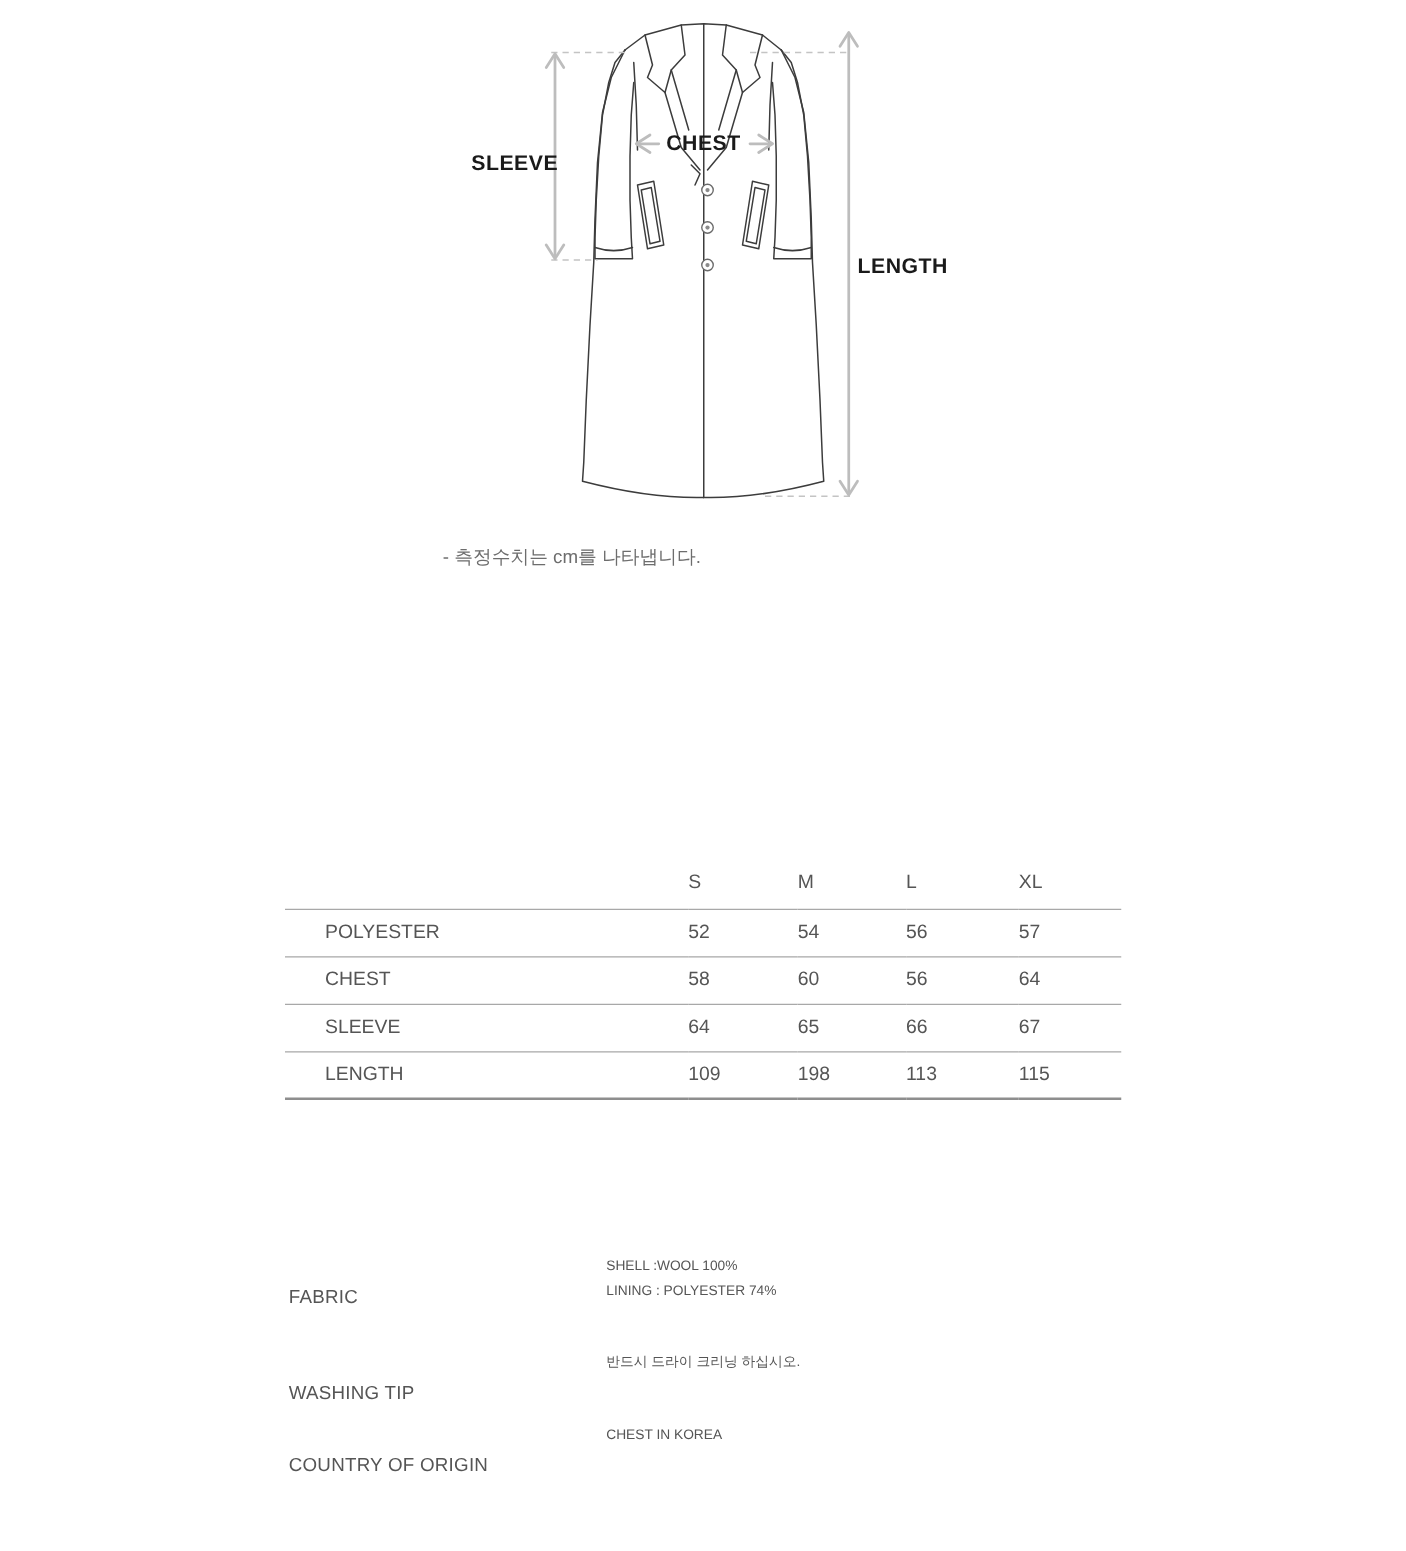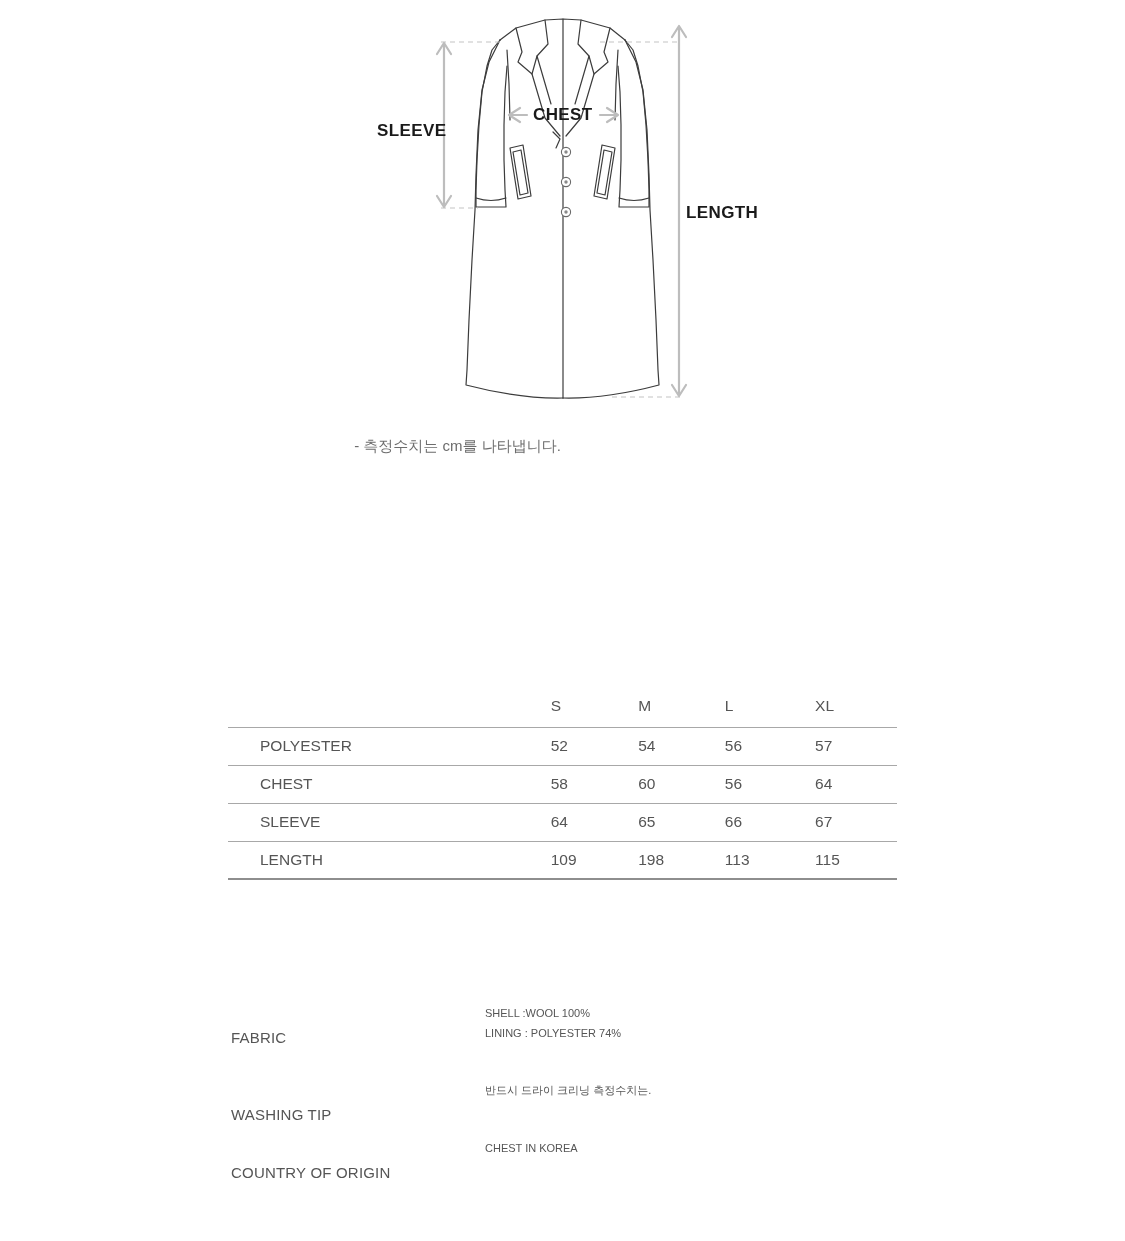--- a/index.html
+++ b/index.html
@@ -268,21 +268,21 @@
     <div class="spec-term">FABRIC</div>
     <div class="spec-desc">
       <span>SHELL :WOOL 100%</span>
       <span>LINING : POLYESTER 74%</span>
     </div>
   </div>
 
   <div class="spec-row" id="spec-row-washing">
     <div class="spec-term">WASHING TIP</div>
     <div class="spec-desc">
-      <span>반드시 드라이 크리닝 측정수치는.</span>
+      <span>반드시 드라이 크리닝 하십시오.</span>
     </div>
   </div>
 
   <div class="spec-row" id="spec-row-origin">
     <div class="spec-term">COUNTRY OF ORIGIN</div>
     <div class="spec-desc">
       <span>CHEST IN KOREA</span>
     </div>
   </div>
 

